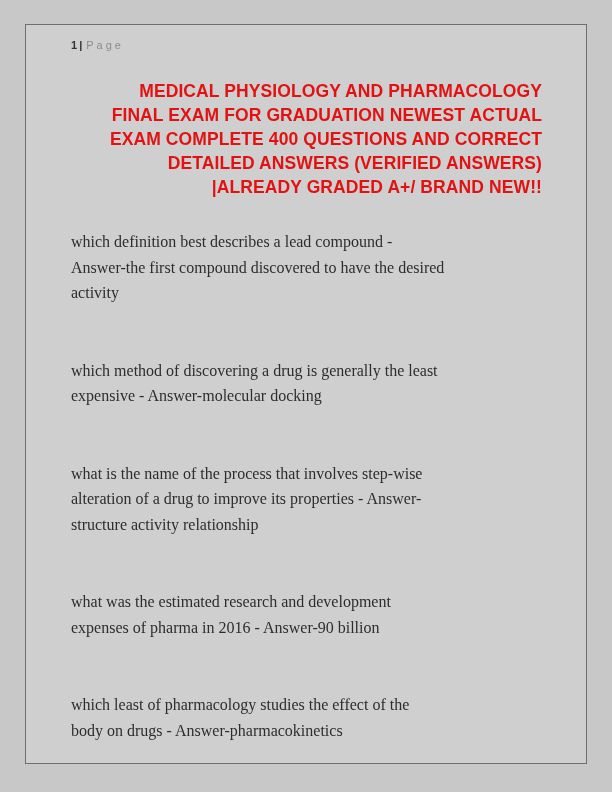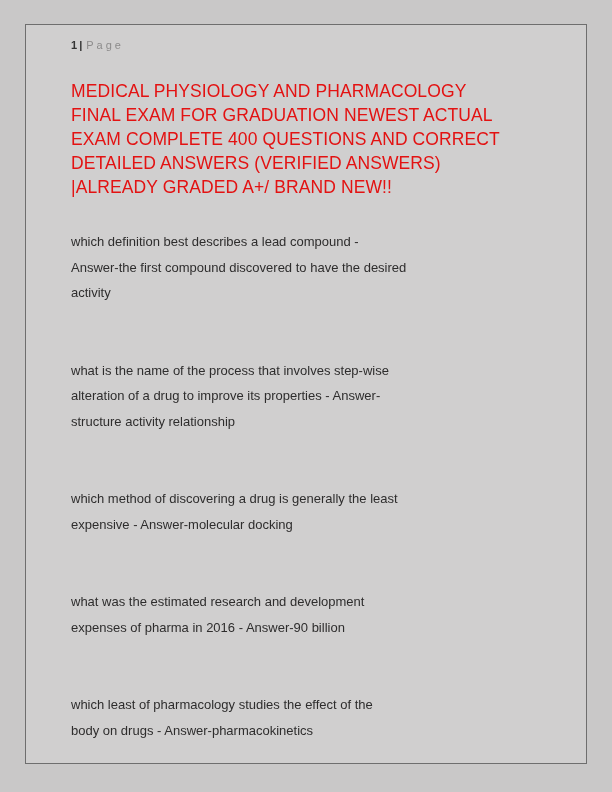--- a/index.html
+++ b/index.html
@@ -43,32 +43,34 @@
     color: var(--header_number_color, #333333);
     margin: 0 4px 0 2px;
   }
   .page-header .label {
     letter-spacing: 3px;
     color: var(--header_label_color, #8c8b8b);
   }
   .doc-title {
     margin: 26px 0 0 0;
     font-size: 17.5px;
-    font-weight: normal;
+    font-weight: bold;
     line-height: 24px;
     color: var(--title_red, #e31212);
     white-space: pre-line;
     letter-spacing: 0.1px;
+    text-align: right;
   }
   .qa {
     margin: 52px 0 0 0;
-    font-size: 13px;
+    font-size: 16px;
     line-height: 25.5px;
     color: var(--body_text, #2e2d2d);
     white-space: pre-line;
+    font-family: Liberation Serif, serif;
   }
   .qa.first {
     margin-top: 30px;
   }
 </style>
 </head>
 <body>
 
 <div class="page">
   <div class="page-inner">
@@ -79,24 +81,24 @@
 
     <h1 class="doc-title">MEDICAL PHYSIOLOGY AND PHARMACOLOGY
 FINAL EXAM FOR GRADUATION NEWEST ACTUAL
 EXAM COMPLETE 400 QUESTIONS AND CORRECT
 DETAILED ANSWERS (VERIFIED ANSWERS)
 |ALREADY GRADED A+/ BRAND NEW!!</h1>
 
     <p class="qa first">which definition best describes a lead compound -
 Answer-the first compound discovered to have the desired
 activity</p>
+    <p class="qa">which method of discovering a drug is generally the least
+expensive - Answer-molecular docking</p>
     <p class="qa">what is the name of the process that involves step-wise
 alteration of a drug to improve its properties - Answer-
 structure activity relationship</p>
-    <p class="qa">which method of discovering a drug is generally the least
-expensive - Answer-molecular docking</p>
     <p class="qa">what was the estimated research and development
 expenses of pharma in 2016 - Answer-90 billion</p>
     <p class="qa">which least of pharmacology studies the effect of the
 body on drugs - Answer-pharmacokinetics</p>
 
   </div>
 </div>
 
 </body></html>

